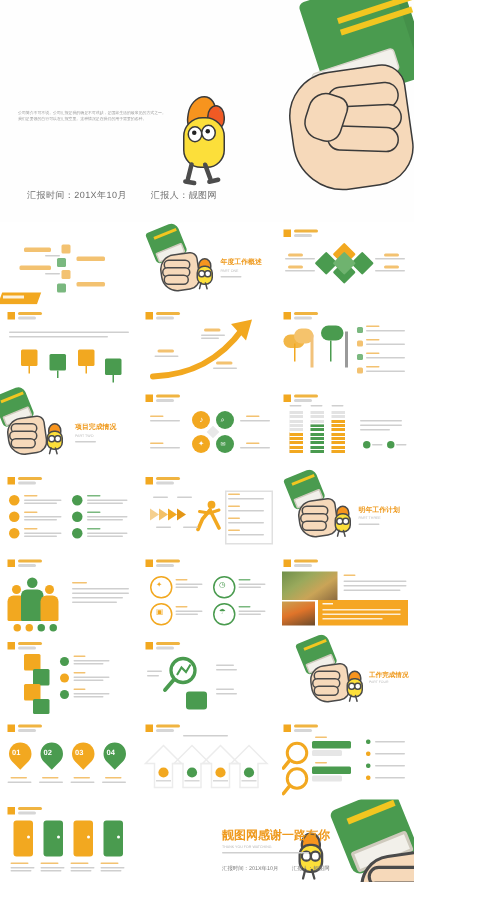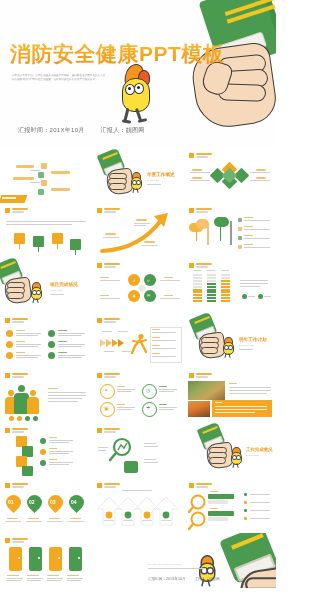--- a/index.html
+++ b/index.html
@@ -115,21 +115,20 @@
         <div class="eye r"></div>
       <div class="pupil l"></div>
         <div class="pupil r"></div>
       <div class="leg l"></div>
         <div class="leg r"></div>
       <div class="foot l"></div>
         <div class="foot r"></div>
       <div class="sweat" style="left:30px;top:6px;">,,</div>
     </div>
 
-    <div class="cover-title">消防安全健康PPT模板</div>
     <div class="cover-sub">公司简介不可不说。公司汇报是我的确是不可或缺，是国家生活的最常见的方式之一。我们是要做的自行可以在汇报室里。这种情况是在我们的用于需要的各种。</div>
     <div class="cover-meta">
       <span>汇报时间：201X年10月</span>
       <span>汇报人：靓图网</span>
     </div>
   </div>
 
   <div class="grid">
 
     <div class="slide">
@@ -704,20 +703,21 @@
 
       </div>
       <div class="mini-flame" style="left:104px;top:22px;transform:scale(1.5);transform-origin:left top">
         <div class="mf-t"></div>
           <div class="mf-b"></div>
         <div class="mf-e" style="left:3px;top:8px"></div>
           <div class="mf-e" style="left:7px;top:8px"></div>
         <div class="mf-l" style="left:4px;top:16px;transform:rotate(14deg)"></div>
         <div class="mf-l" style="left:8px;top:16px;transform:rotate(-16deg)"></div>
       </div>
+      <div style="position:absolute;left:56px;top:18px;font-size:8px;font-weight:bold;color:#ef9a1e;white-space:nowrap">靓图网感谢一路有你</div>
       <div style="position:absolute;left:56px;top:30px;font-size:2.4px;color:#b8b8b8">THANK YOU FOR WATCHING</div>
       <span class="ph" style="position:absolute;left:56px;top:35px;width:58px;height:.9px"></span>
       <div style="position:absolute;left:56px;top:44px;font-size:3.6px;color:#7b7b7b">
         <span>汇报时间：201X年10月</span>
         <span style="margin-left:8px">汇报人：靓图网</span>
       </div>
     </div>
 
   </div>
 </div>

